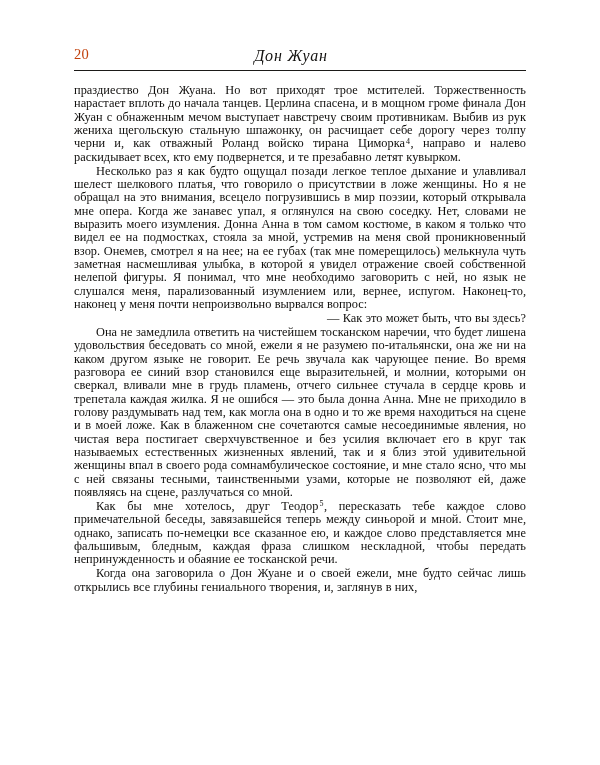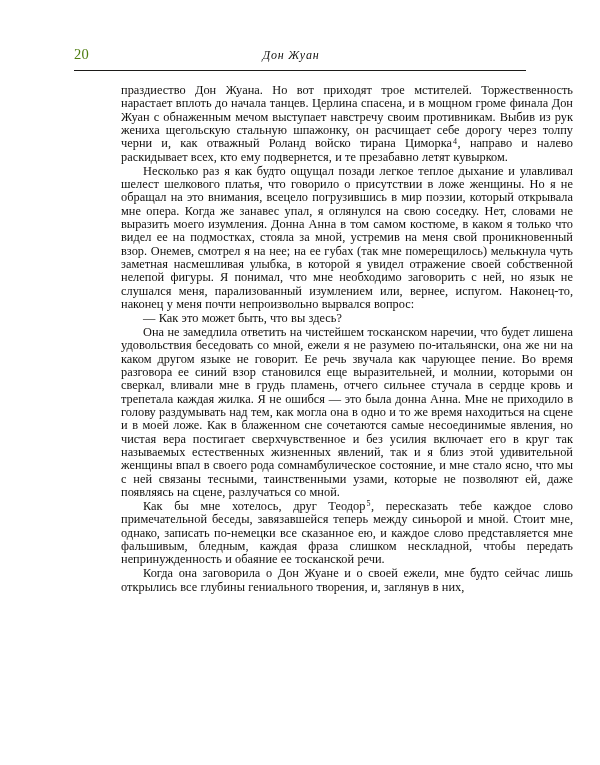--- a/index.html
+++ b/index.html
@@ -28,32 +28,32 @@
     height: 22px;
   }
 
   .folio {
     position: absolute;
     left: 0;
     top: 0;
     font-size: 14.5px;
     line-height: 17px;
     letter-spacing: 0.2px;
-    color: #4d7c0f;
+    color: #c2410c;
     font-family: Liberation Serif, serif;
   }
 
   .running-title {
     position: absolute;
     left: 0;
     right: 0;
     top: 1px;
     text-align: center;
     font-style: italic;
-    font-size: 12px;
+    font-size: 16px;
     line-height: 17px;
     letter-spacing: 0.8px;
     color: #131210;
     padding-right: 18px;
     box-sizing: border-box;
   }
 
   .header-rule {
     position: absolute;
     left: 74px;
@@ -62,21 +62,20 @@
     height: 0;
     border-top: 1.5px solid #1b1a18;
   }
 
   
   .textblock {
     position: absolute;
     left: 74px;
     top: 84px;
     width: 452px;
-    margin-left: 47px;
   }
 
   .para {
     margin: 0;
     text-align: justify;
     text-justify: inter-word;
     text-indent: 22px;
     font-size: 12.35px;
     line-height: 13.35px;
     letter-spacing: 0.02px;
@@ -92,21 +91,21 @@
   .para + .para {
     margin-top: 0.6px;
   }
 
   .para:last-child {
     text-align: justify;
   }
 
   
   .para.dialogue {
-    text-align: left;
+    text-align: right;
     text-indent: 22px;
   }
 
   sup.fn {
     font-size: 8px;
     line-height: 0;
     vertical-align: 0.45em;
     padding-left: 1px;
     padding-right: 0.5px;
   }

